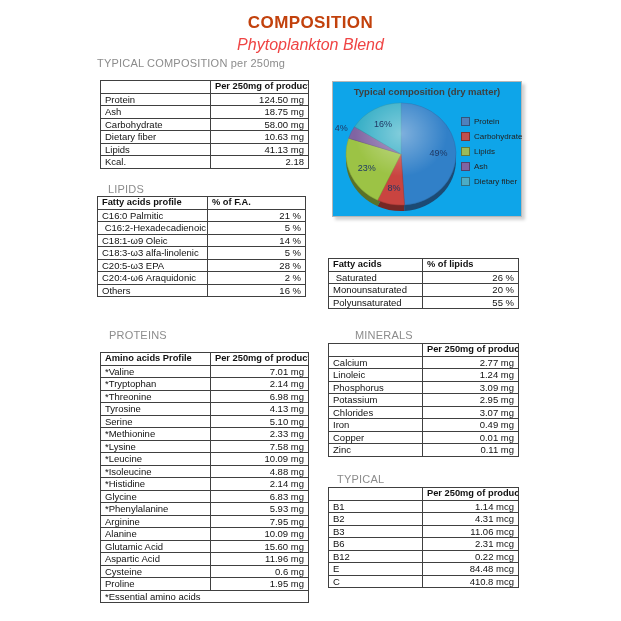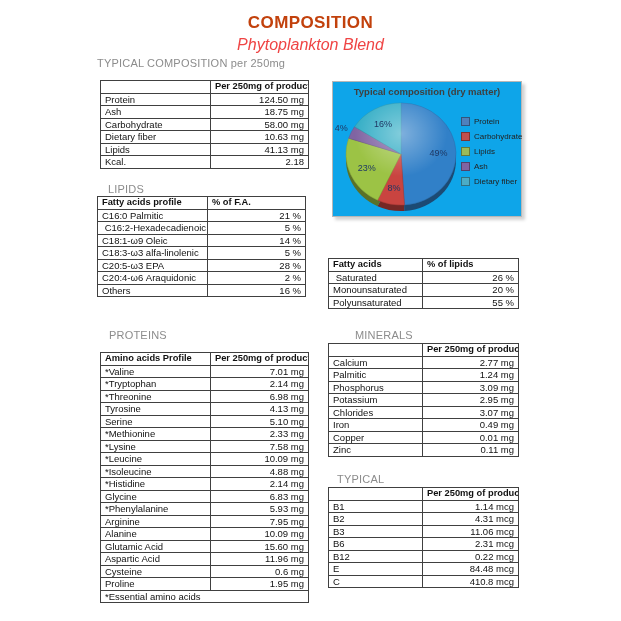--- a/index.html
+++ b/index.html
@@ -237,21 +237,21 @@
         <th></th>
         <th>Per 250mg of product</th>
       </tr>
     </thead>
     <tbody>
       <tr>
         <td class="name">Calcium</td>
         <td class="val">2.77 mg</td>
       </tr>
       <tr>
-        <td class="name">Palmitic</td>
+        <td class="name">Linoleic</td>
         <td class="val">1.24 mg</td>
       </tr>
       <tr>
         <td class="name">Phosphorus</td>
         <td class="val">3.09 mg</td>
       </tr>
       <tr>
         <td class="name">Potassium</td>
         <td class="val">2.95 mg</td>
       </tr>

